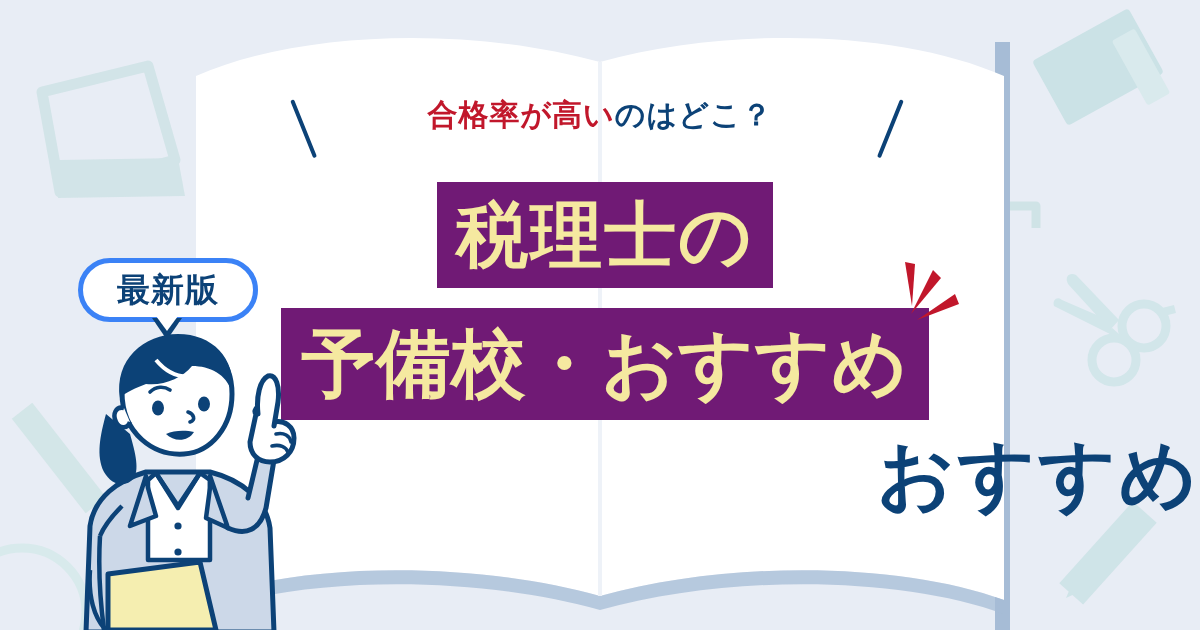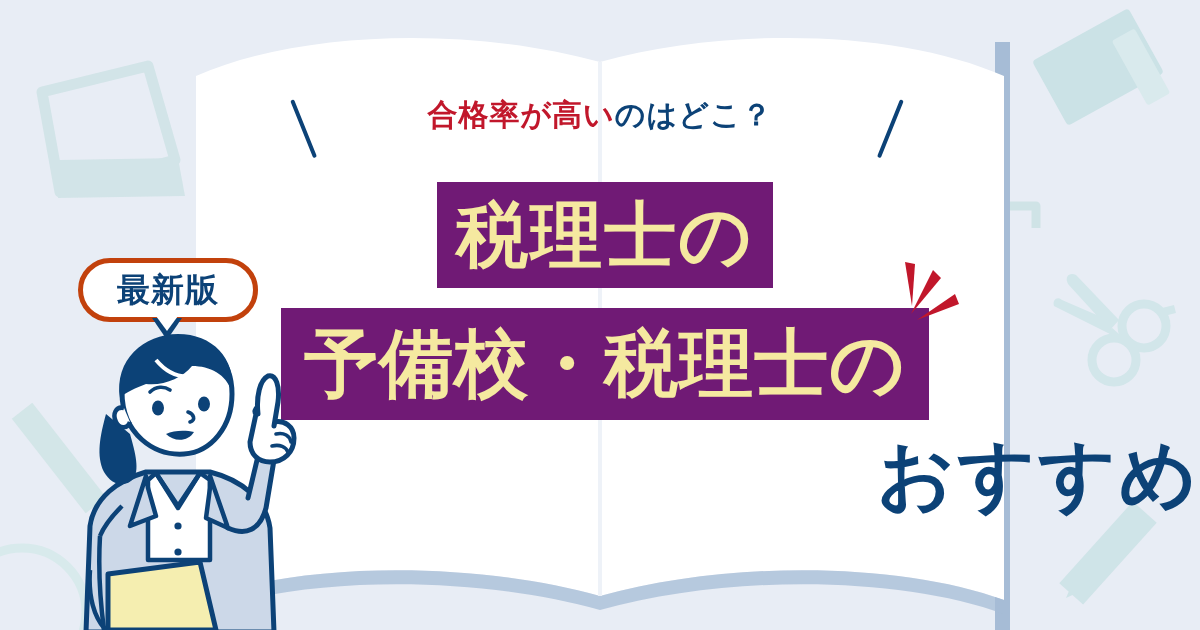--- a/index.html
+++ b/index.html
@@ -87,21 +87,21 @@
   }
 
   
   .burst { position:absolute; left:893px; top:258px; width:80px; height:80px; }
 
   
   .badge {
     position:absolute;
     left:78px; top:258px;
     width:180px; height:64px;
-    border:5px solid #c2410c;
+    border:5px solid #3b82f6;
     border-radius:34px;
     background:#ffffff;
     display:flex;
     align-items:center;
     justify-content:center;
     color:#0c4277;
     font-size:33px;
     font-weight:700;
     letter-spacing:1px;
     white-space:nowrap;
@@ -190,21 +190,21 @@
 
     <div class="top-line">
       <span class="red">合格率が高い</span><span class="navy">のはどこ？</span>
     </div>
 
     <div class="band band1">
       <span>税理士の</span>
     </div>
 
     <div class="band band2">
-      <span>予備校・税理士の</span>
+      <span>予備校・おすすめ</span>
     </div>
 
     <div class="bottom-line">おすすめ</div>
 
     <svg class="burst" viewBox="0 0 80 80">
       <path d="M12,4 L22,6 L19,48 Z" fill="#c1172b"></path>
       <path d="M40,12 L48,20 L18,56 Z" fill="#c1172b"></path>
       <path d="M62,36 L66,46 L24,62 Z" fill="#c1172b"></path>
     </svg>
   </div>

